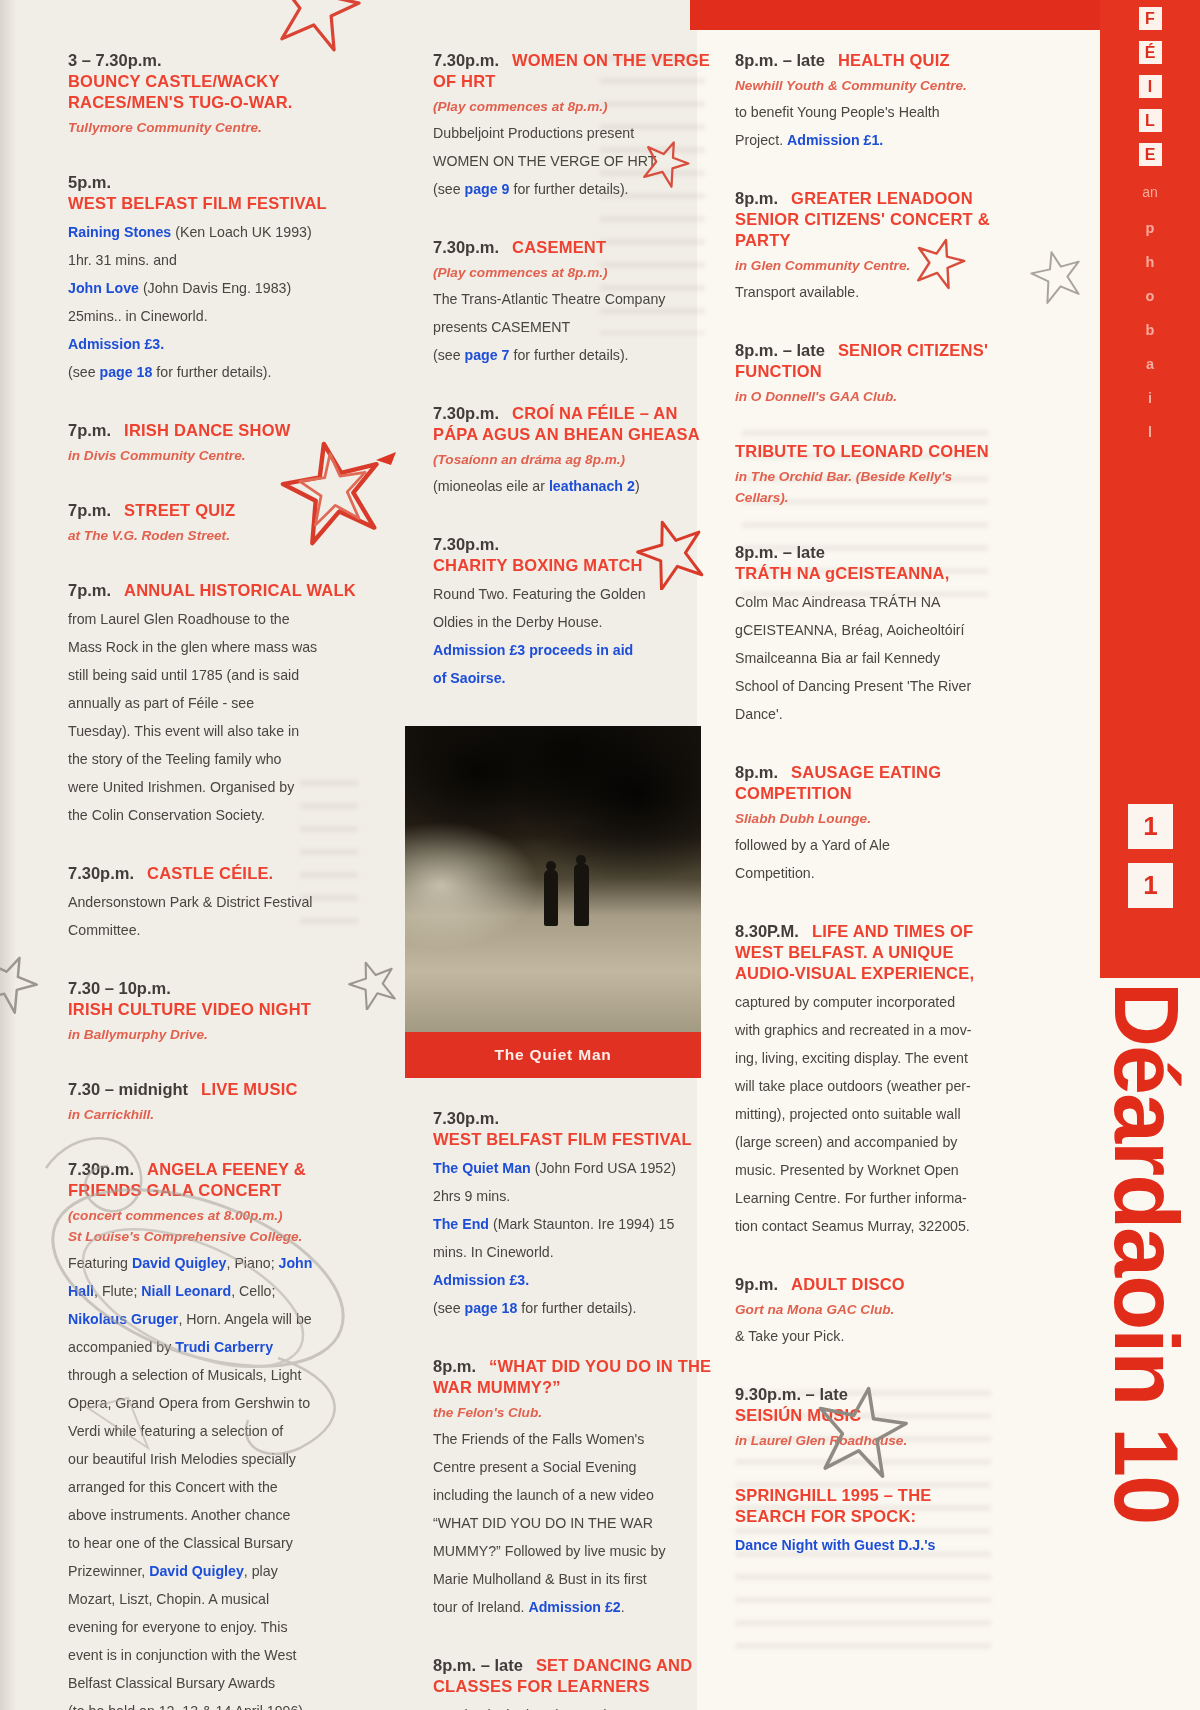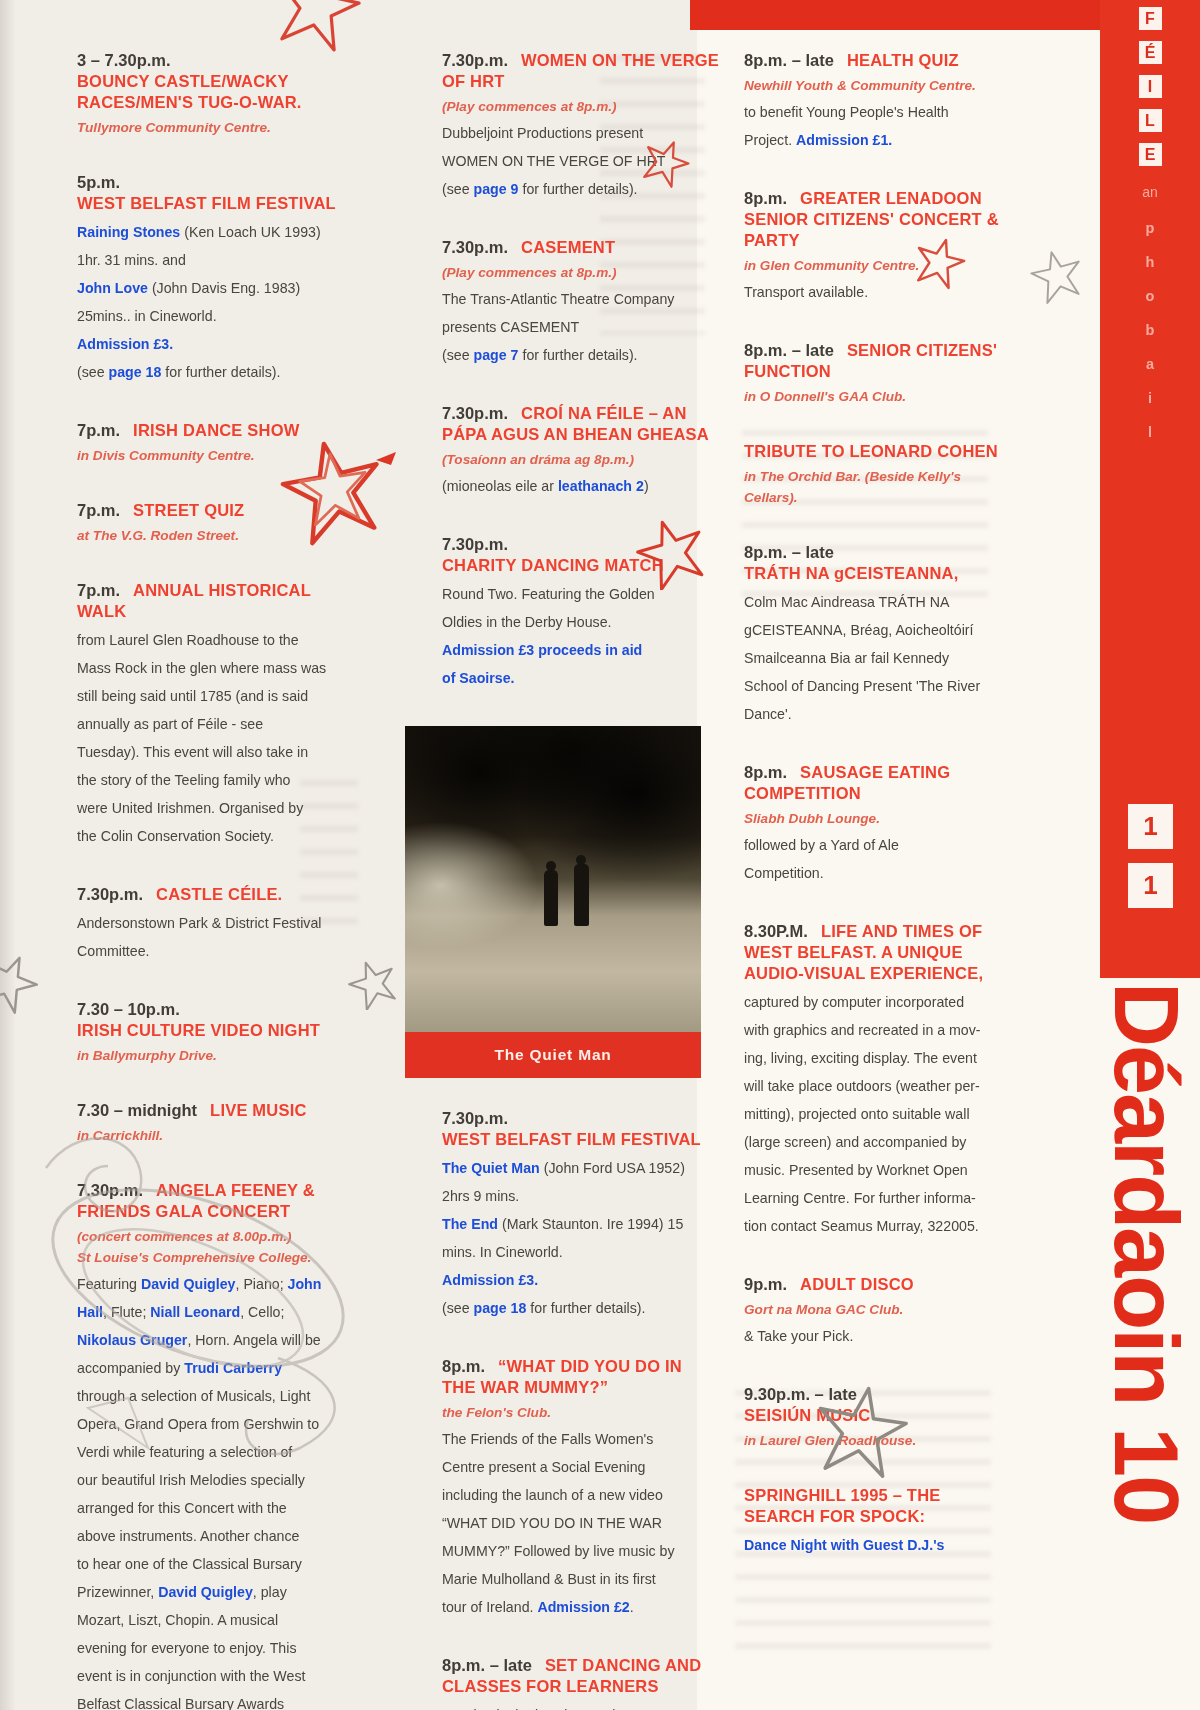--- a/index.html
+++ b/index.html
@@ -10,21 +10,21 @@
        background:linear-gradient(90deg,#d9d4cd,rgba(217,212,205,0));}
   .right-panel{position:absolute;left:697px;top:30px;right:0;bottom:0;
        background:#fbf7f1;z-index:0;}
   .top-bar{position:absolute;left:690px;top:0;width:510px;height:30px;
        background:#e12d1c;z-index:3;}
   
   .col{position:absolute;top:50px;z-index:2;}
   #colA{left:68px;width:292px;}
   #colB{left:433px;width:286px;}
   #colC{left:735px;width:268px;}
-  .event{margin:0 0 34px 9px;}
+  .event{margin:0 0 34px 0;}
   .head{font-size:16.5px;line-height:21px;margin:0 0 4px 0;font-weight:700;}
   .head .time{color:#423d38;margin-right:13px;}
   .head .title{color:#ee4130;letter-spacing:.2px;}
   .red-ital{color:#e2614e;font-style:italic;font-weight:700;font-size:13.6px;
        line-height:21px;margin:0;}
   .body{color:#49453f;font-size:14.2px;line-height:28px;margin:2px 0 0 0;}
   .body b{color:#1d4ed8;}
   
   .photo{margin:8px 0 30px -28px;width:296px;}
   .photo-art{height:306px;position:relative;overflow:hidden;background:
@@ -134,21 +134,21 @@
         <h3 class="head"><span class="time">7.30p.m.</span><span class="title">CASEMENT</span></h3>
         <p class="red-ital">(Play commences at 8p.m.)</p>
         <p class="body">The Trans-Atlantic Theatre Company<br>presents CASEMENT<br>(see <b>page 7</b> for further details).</p>
       </div>
       <div class="event">
         <h3 class="head"><span class="time">7.30p.m.</span><span class="title">CROÍ NA FÉILE – AN PÁPA AGUS AN BHEAN GHEASA</span></h3>
         <p class="red-ital">(Tosaíonn an dráma ag 8p.m.)</p>
         <p class="body">(mioneolas eile ar <b>leathanach 2</b>)</p>
       </div>
       <div class="event">
-        <h3 class="head"><span class="time">7.30p.m.</span><br><span class="title">CHARITY DANCING MATCH</span></h3>
+        <h3 class="head"><span class="time">7.30p.m.</span><br><span class="title">CHARITY BOXING MATCH</span></h3>
         <p class="body">Round Two. Featuring the Golden<br>Oldies in the Derby House.<br><b>Admission £3 proceeds in aid</b><br><b>of Saoirse.</b></p>
       </div>
       <figure class="photo" style="margin: 8px 0px 30px -28px;">
         <div class="photo-art">
           <div class="person p1"></div>
           <div class="person p2"></div>
         </div>
         <figcaption class="photo-caption">The Quiet Man</figcaption>
       </figure>
       <div class="event">

